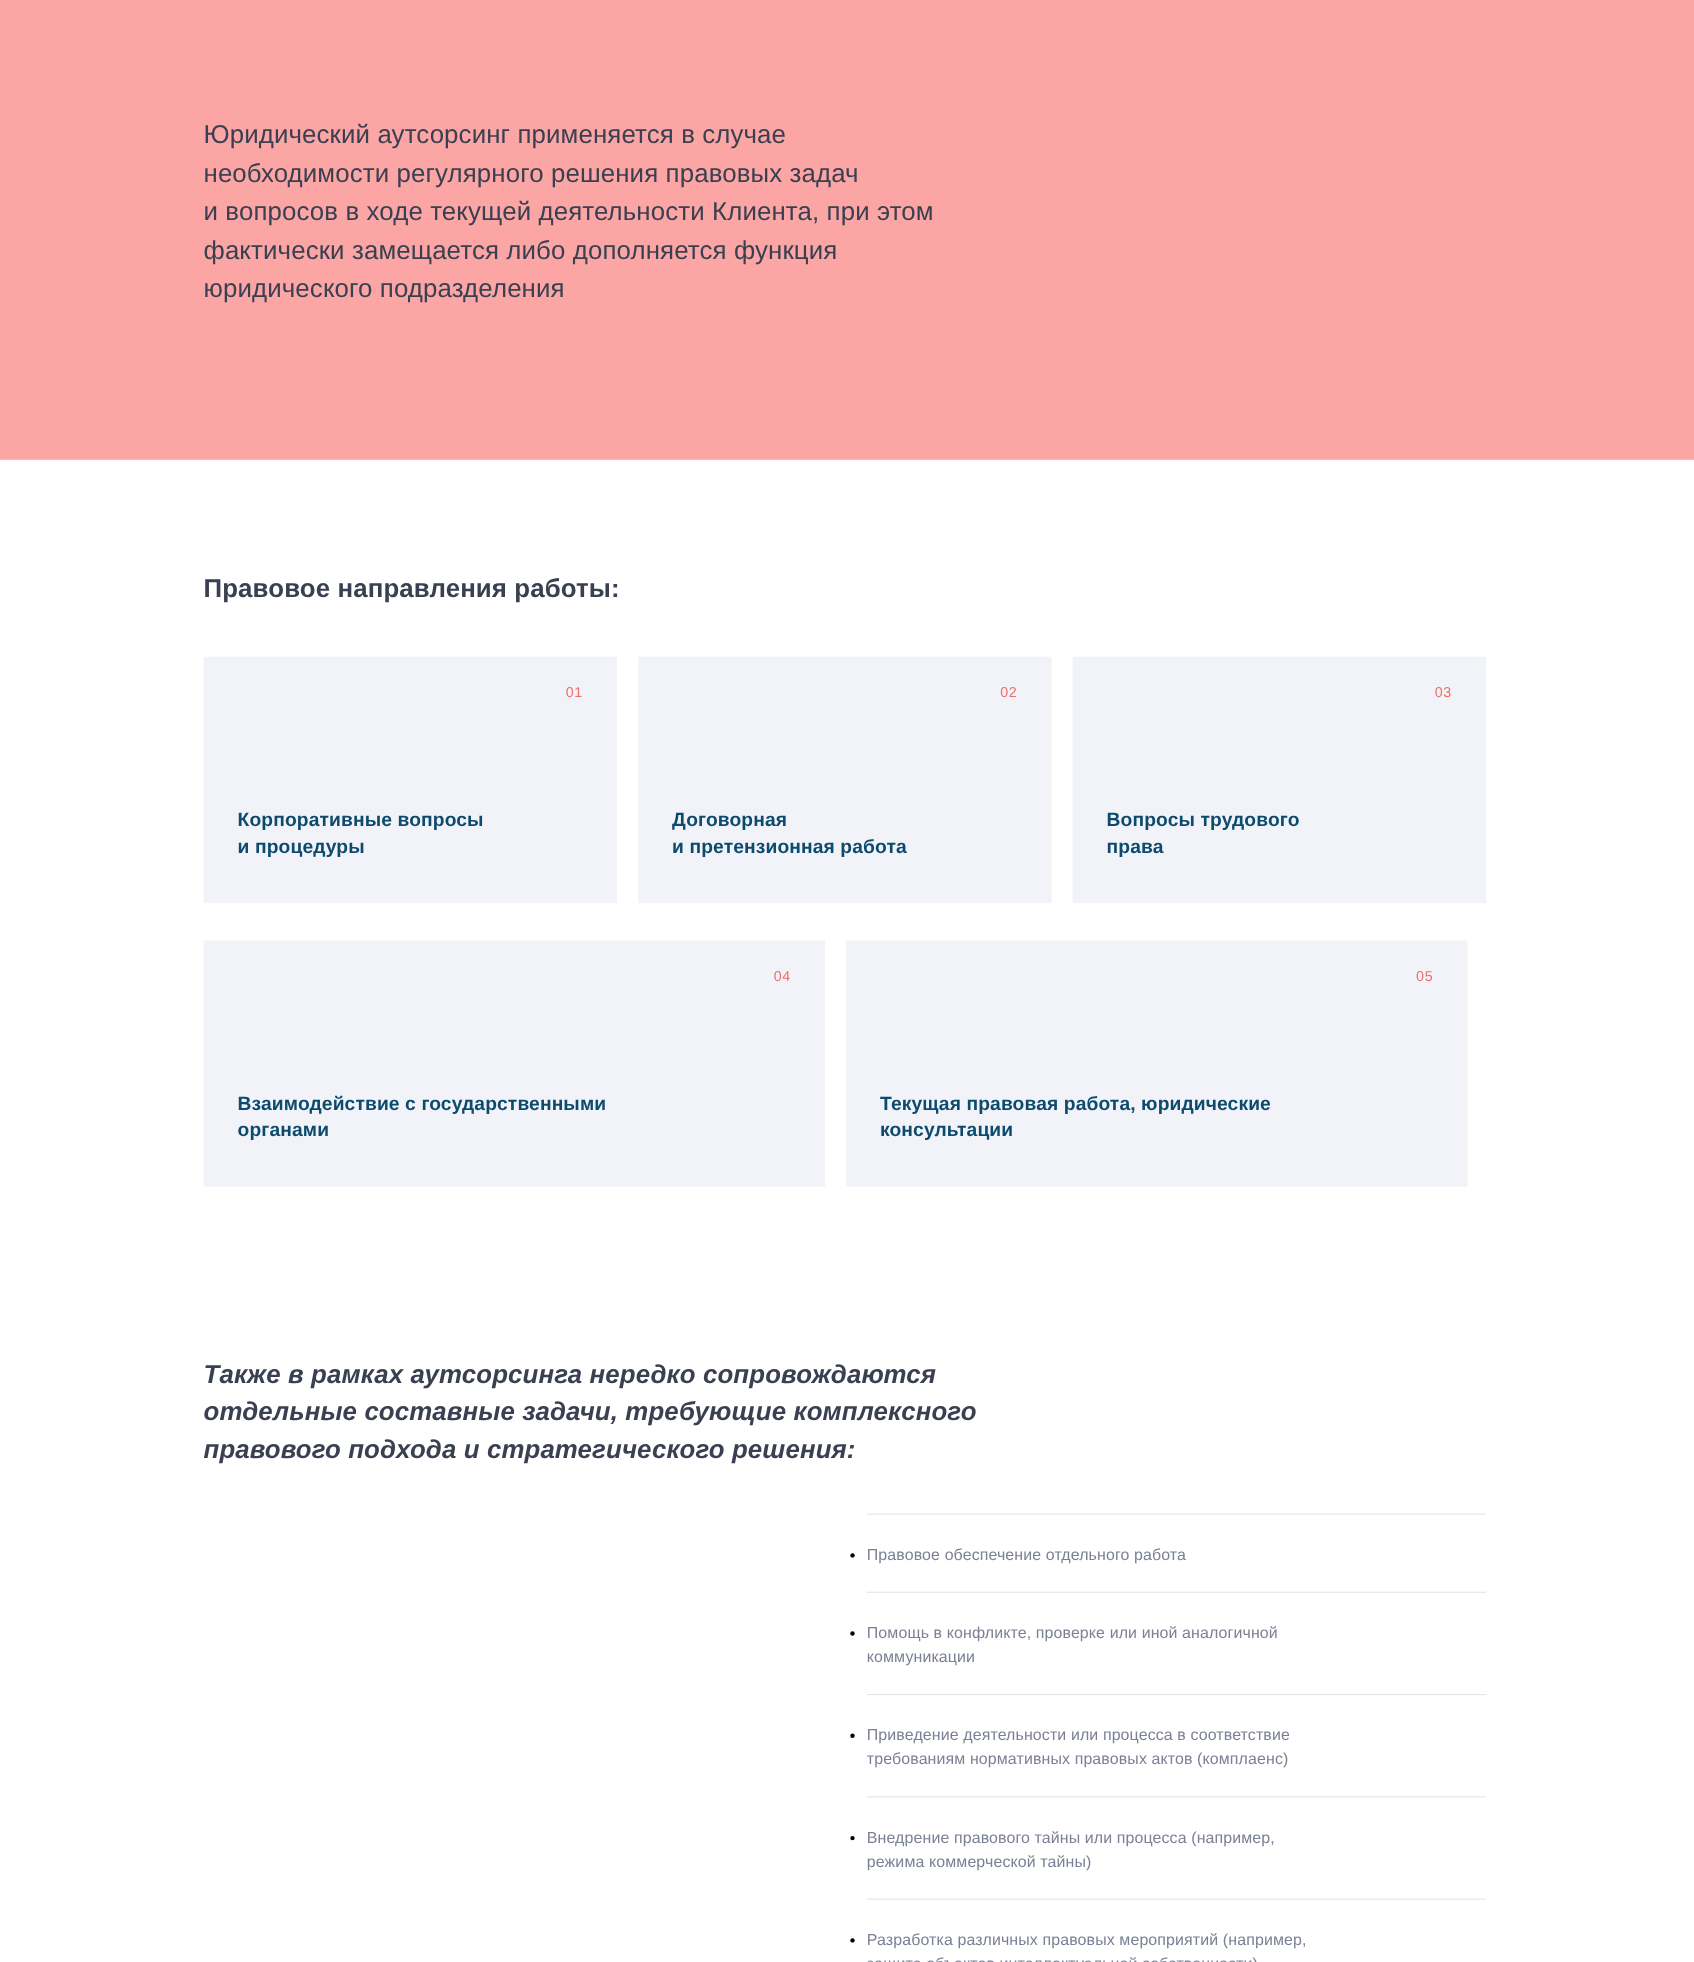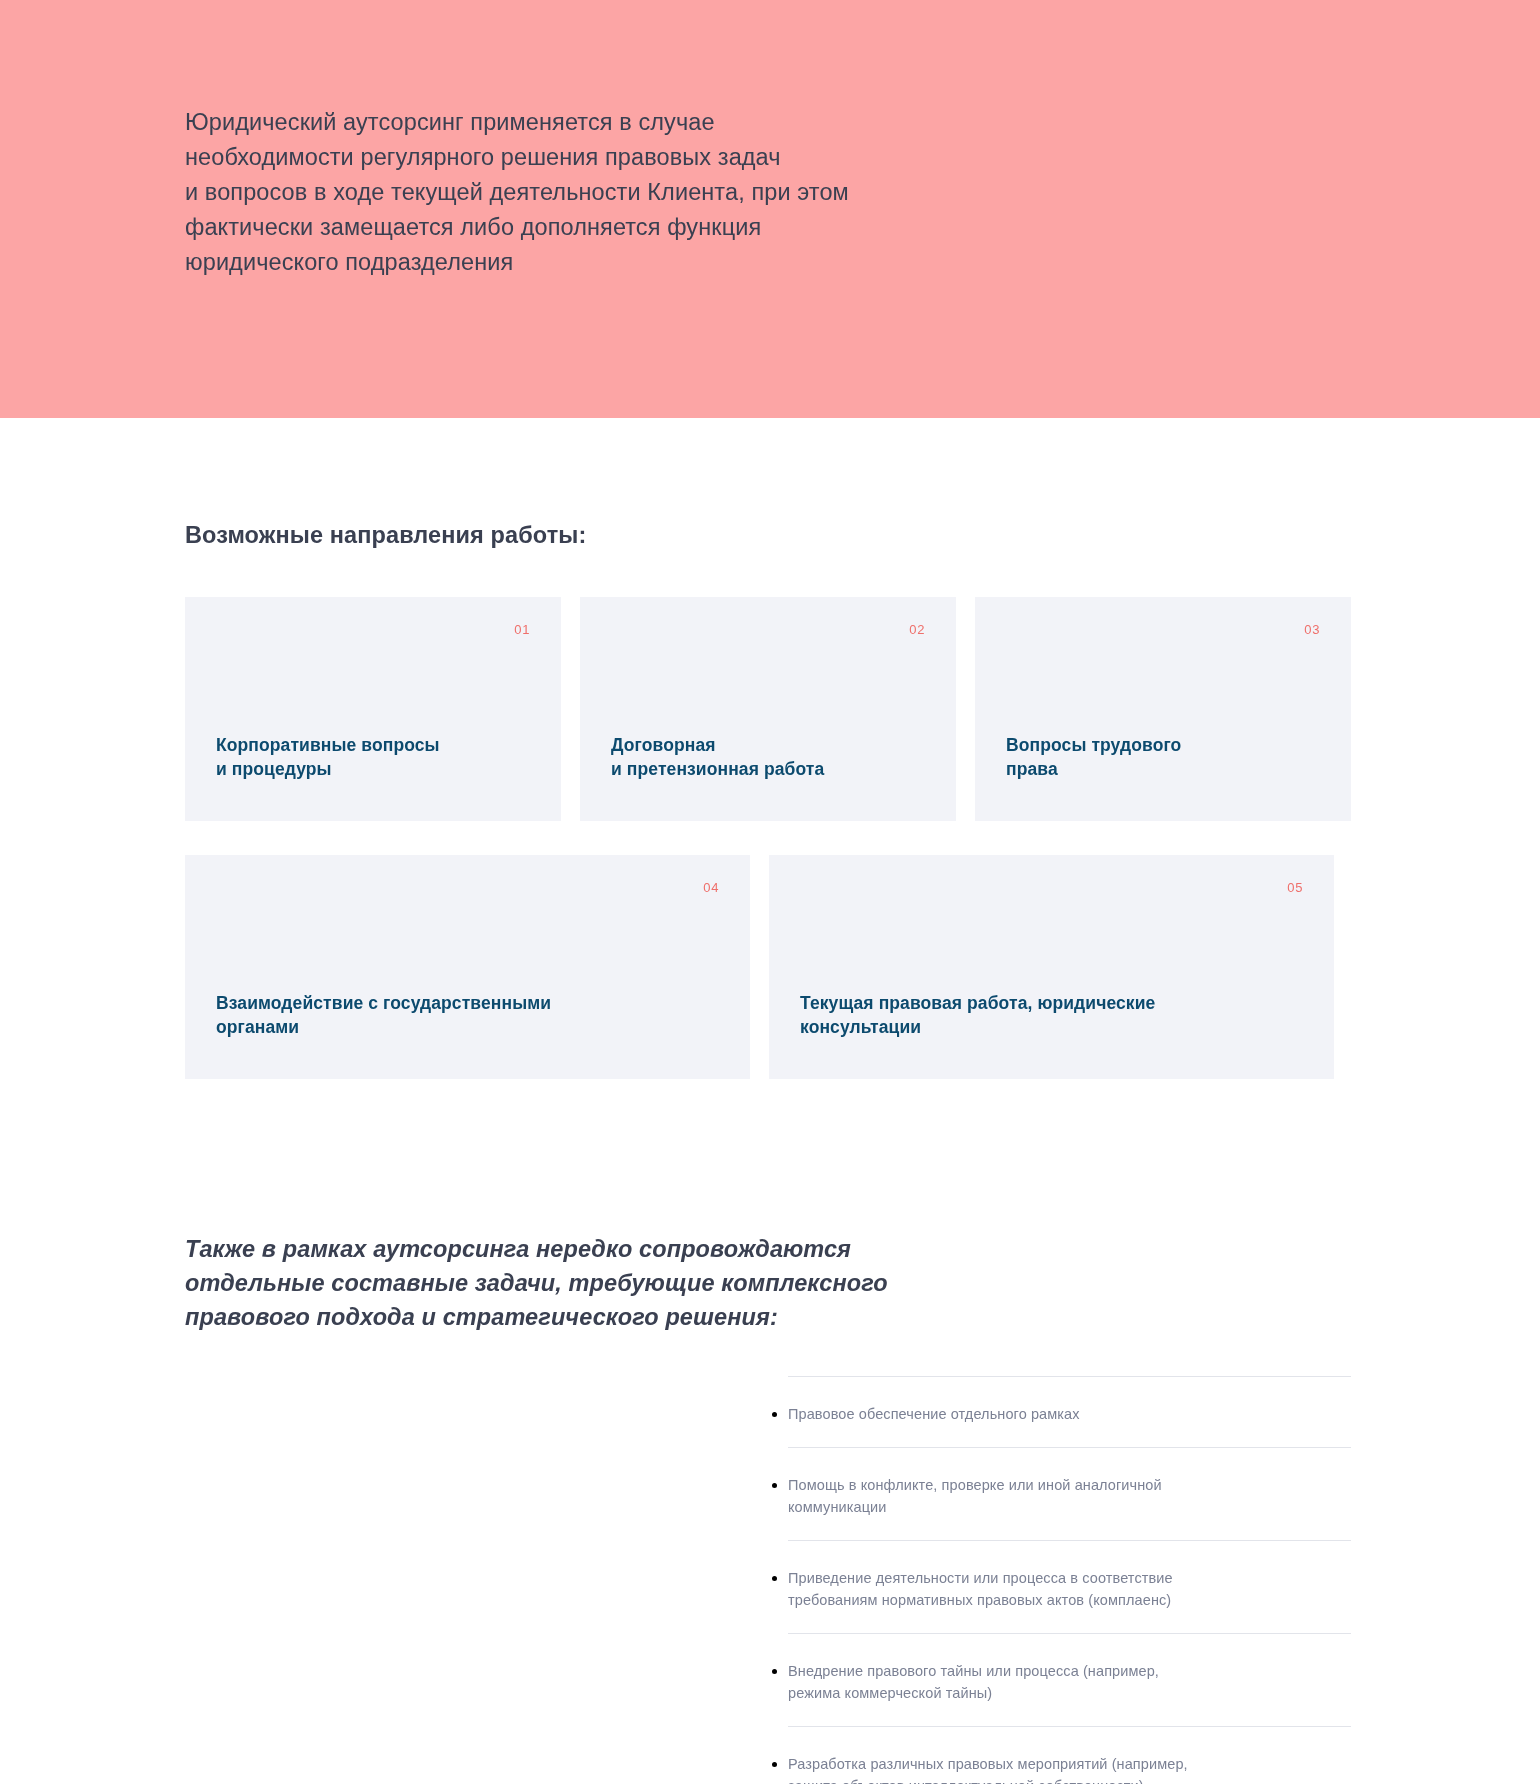--- a/index.html
+++ b/index.html
@@ -152,21 +152,21 @@
 <div class="page">
 
   <section class="hero">
     <p class="hero-text">Юридический аутсорсинг применяется в случае
 необходимости регулярного решения правовых задач
 и вопросов в ходе текущей деятельности Клиента, при этом
 фактически замещается либо дополняется функция
 юридического подразделения</p>
   </section>
 
-  <h2 class="section-heading" id="heading-directions">Возможные направления работы:</h2>
+  <h2 class="section-heading" id="heading-directions">Правовое направления работы:</h2>
 
   <div class="cards-row" id="cards-row-1">
 
     <article class="card">
       <span class="card-number">01</span>
       <h3 class="card-title">Корпоративные вопросы
 и процедуры</h3>
     </article>
 
     <article class="card">
@@ -199,21 +199,21 @@
 
   </div>
 
   <h2 class="section-heading" id="heading-tasks">Также в рамках аутсорсинга нередко сопровождаются
 отдельные составные задачи, требующие комплексного
 правового подхода и стратегического решения:</h2>
 
   <ul class="task-list">
 
     <li class="task-item">
-      <span class="task-text">Правовое обеспечение отдельного рамках</span>
+      <span class="task-text">Правовое обеспечение отдельного работа</span>
     </li>
 
     <li class="task-item">
       <span class="task-text">Помощь в конфликте, проверке или иной аналогичной
 коммуникации</span>
     </li>
 
     <li class="task-item">
       <span class="task-text">Приведение деятельности или процесса в соответствие
 требованиям нормативных правовых актов (комплаенс)</span>

